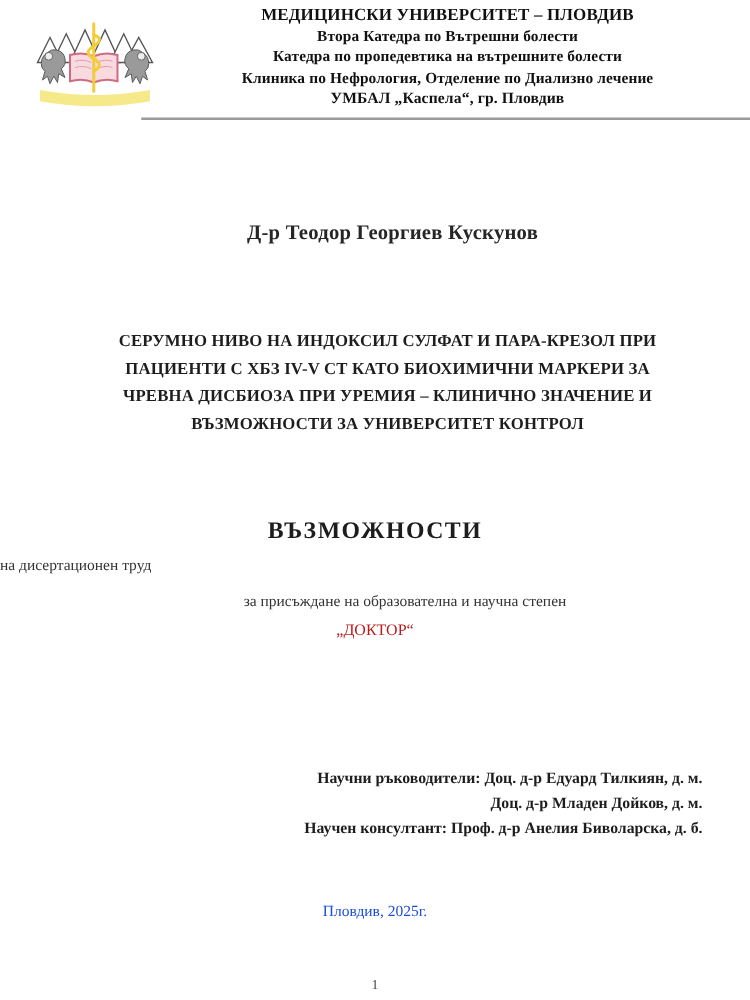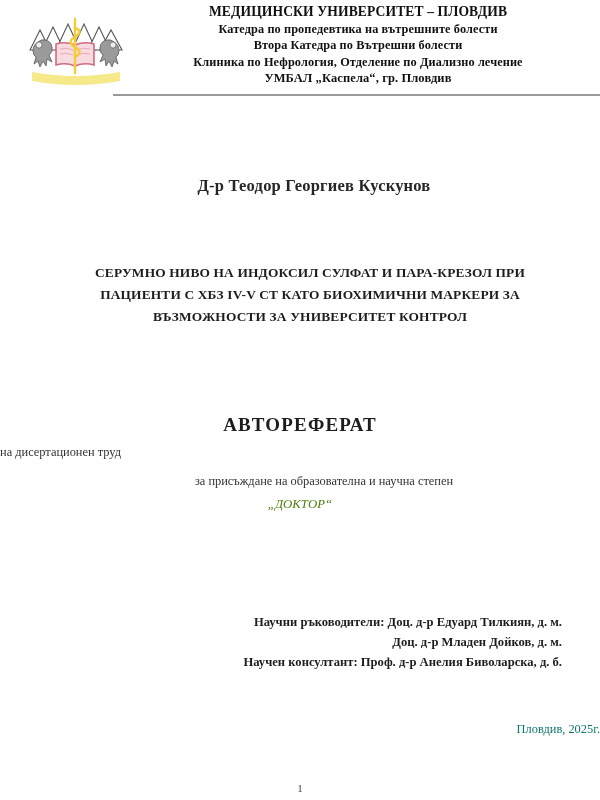--- a/index.html
+++ b/index.html
@@ -130,22 +130,21 @@
     color: #333333;
     padding-left: 48px;
   }
   .subtitle3 {
     position: absolute;
     top: 497px;
     left: 0;
     right: 0;
     text-align: center;
     font-size: 12.8px;
-    color: #4d7c0f;
-    font-style: italic;
+    color: #b91c1c;
   }
 
   
   .supervisors {
     position: absolute;
     top: 612px;
     left: 0;
     right: 38px;
     text-align: right;
   }
@@ -156,23 +155,23 @@
     line-height: 20px;
     white-space: nowrap;
   }
 
   
   .city-year {
     position: absolute;
     top: 722px;
     left: 0;
     right: 0;
-    text-align: right;
+    text-align: center;
     font-size: 12.4px;
-    color: #0f766e;
+    color: #1d4ed8;
   }
   .page-number {
     position: absolute;
     top: 782px;
     left: 0;
     right: 0;
     text-align: center;
     font-size: 11px;
     color: #444444;
   }
@@ -219,38 +218,39 @@
           <line x1="49" y1="13" x2="49" y2="67"></line>
           <path d="M49 22 q9 3 0 9 q-9 5 0 10 q9 5 0 10"></path>
         </g>
 
         <path d="M6 66 q44 8 88 0 l0 9 q-44 8 -88 0 Z" fill="#f6e98a" stroke="none"></path>
       </svg>
     </div>
 
     <div class="header-text">
       <div class="header-line hl-1">МЕДИЦИНСКИ УНИВЕРСИТЕТ – ПЛОВДИВ</div>
+      <div class="header-line hl-3">Втора Катедра по Вътрешни болести</div>
       <div class="header-line hl-2">Катедра по пропедевтика на вътрешните болести</div>
-      <div class="header-line hl-3">Втора Катедра по Вътрешни болести</div>
       <div class="header-line hl-4">Клиника по Нефрология, Отделение по Диализно лечение</div>
       <div class="header-line hl-5">УМБАЛ „Каспела“, гр. Пловдив</div>
     </div>
   </div>
 
   <div class="header-rule"></div>
 
   <div class="author">Д-р Теодор Георгиев Кускунов</div>
 
   <div class="title-block">
     <div class="title-line">СЕРУМНО НИВО НА ИНДОКСИЛ СУЛФАТ И ПАРА-КРЕЗОЛ ПРИ</div>
     <div class="title-line">ПАЦИЕНТИ С ХБЗ IV-V СТ КАТО БИОХИМИЧНИ МАРКЕРИ ЗА</div>
+    <div class="title-line">ЧРЕВНА ДИСБИОЗА ПРИ УРЕМИЯ – КЛИНИЧНО ЗНАЧЕНИЕ И</div>
     <div class="title-line">ВЪЗМОЖНОСТИ ЗА УНИВЕРСИТЕТ КОНТРОЛ</div>
   </div>
 
-  <div class="avtoreferat">АВТОРЕФЕРАТ</div>
+  <div class="avtoreferat">ВЪЗМОЖНОСТИ</div>
   <div class="subtitle1">на дисертационен труд</div>
   <div class="subtitle2">за присъждане на образователна и научна степен</div>
   <div class="subtitle3">„ДОКТОР“</div>
 
   <div class="supervisors">
     <div class="sup-line">Научни ръководители: Доц. д-р Едуард Тилкиян, д. м.</div>
     <div class="sup-line">Доц. д-р Младен Дойков, д. м.</div>
     <div class="sup-line">Научен консултант: Проф. д-р Анелия Биволарска, д. б.</div>
   </div>
 

